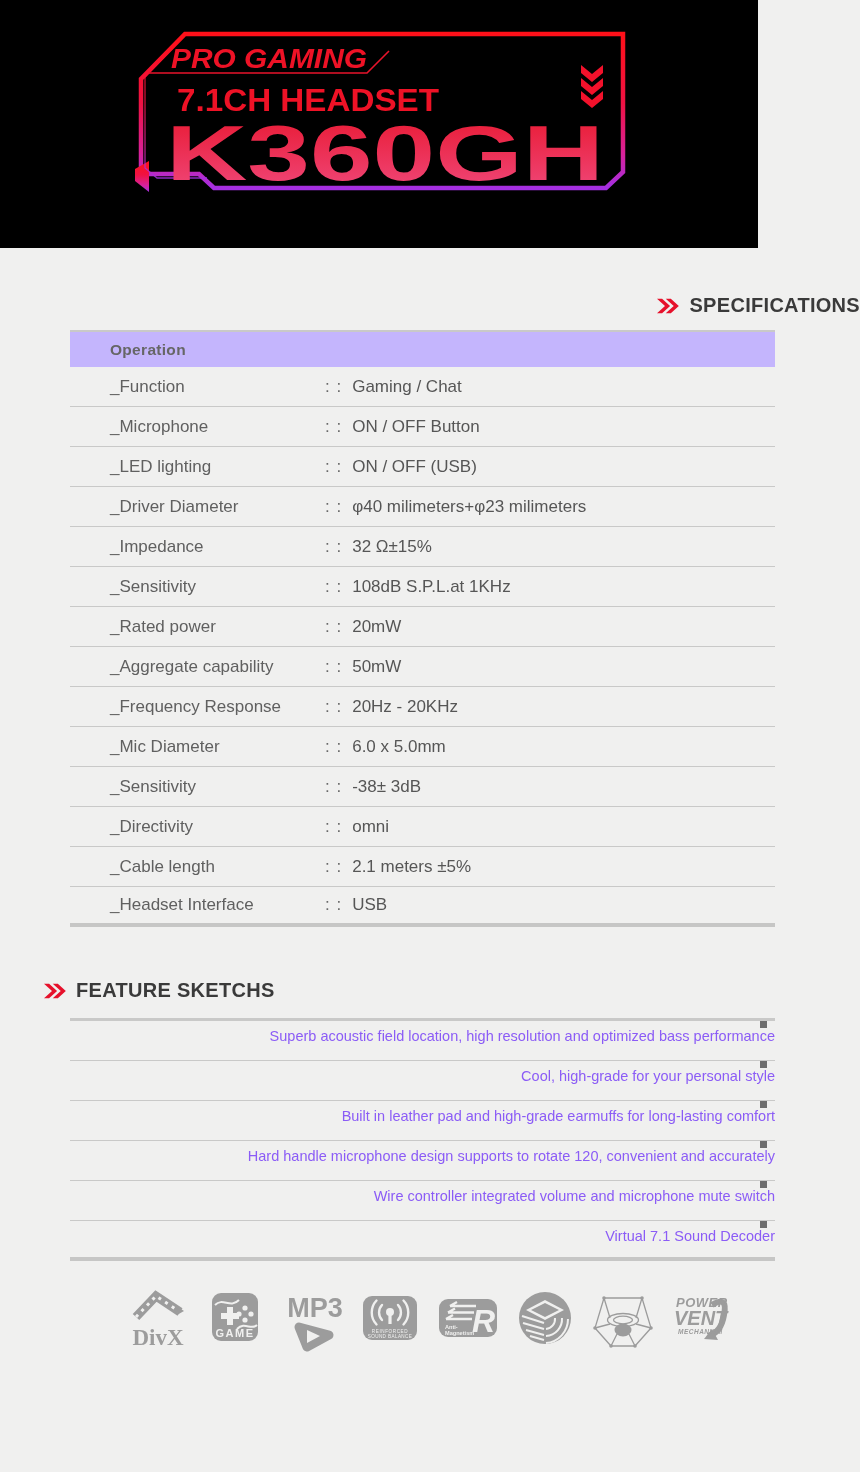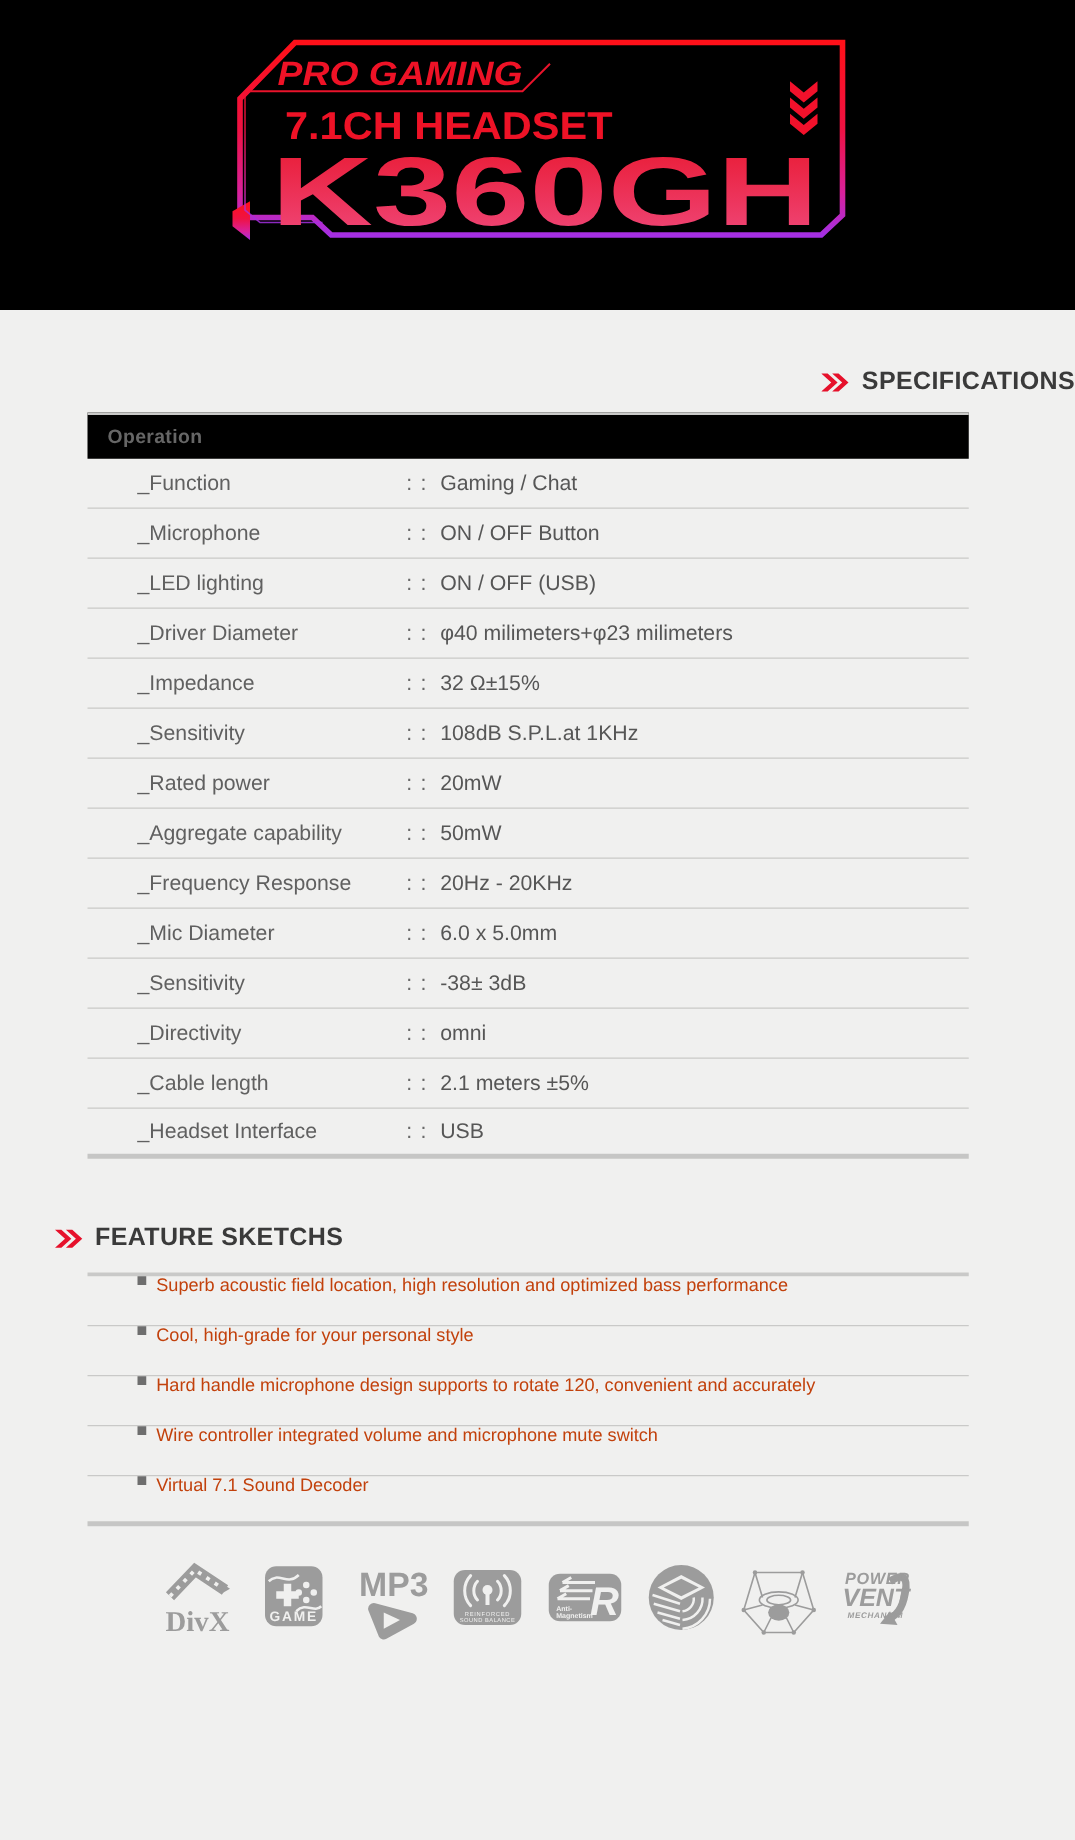--- a/index.html
+++ b/index.html
@@ -4,21 +4,21 @@
 <style>
   * { box-sizing: border-box; margin: 0; padding: 0; }
   html, body { background: #f0f0ef; }
   body {
     width: 860px;
     font-family: "Liberation Sans", sans-serif;
     color: #5a5a5a;
   }
   
   .banner {
-    width: 860px; height: 248px;
+    width: 758px; height: 248px;
     background: #000;
     display: flex; align-items: flex-start; justify-content: center;
   }
   .logo-svg { margin-top: 22px; }
 
   
   .section-head {
     display: flex; align-items: center;
     margin-left: 44px;
   }
@@ -26,48 +26,48 @@
   .section-head h2 {
     font-size: 20px; font-weight: bold; color: #3a3a3a;
     letter-spacing: 0.3px;
   }
   .spec-head { margin-top: 46px; margin-bottom: 13px; justify-content: flex-end; }
   .feat-head { margin-top: 52px; margin-bottom: 16px; }
 
   
   .spec-table { margin-left: 70px; width: 705px; }
   .sec-bar {
-    height: 37px; background: #000000;
+    height: 37px; background: #c4b5fd;
     border-top: 2px solid #c9c9c8;
     display: flex; align-items: center;
-    padding-left: 16px;
+    padding-left: 40px;
   }
   .sec-bar span {
     font-size: 15.5px; font-weight: bold; color: #666; letter-spacing: 0.3px;
   }
   .trow {
     height: 40px; display: flex; align-items: center;
     border-bottom: 1px solid #c9c9c8;
     font-size: 17px;
   }
   .trow:last-child { border-bottom: 4px solid #c6c6c5; }
   .tlabel { padding-left: 40px; width: 255px; color: #606060; }
   .tvalue { color: #565656; display: flex; align-items: center; }
   .pfx { font-style: normal; color: #6a6a6a; margin-right: 10px; letter-spacing: 1px; }
 
   
   .feat-list {
     margin-left: 70px; width: 705px;
     border-top: 3px solid #c9c9c8;
   }
   .fitem {
-    height: 40px; display: flex; align-items: flex-start;
+    height: 40px; display: flex; align-items: flex-end;
     border-bottom: 1px solid #c9c9c8;
     padding-left: 40px;
-    font-size: 14.5px; color: #c2410c;
+    font-size: 14.5px; color: #8b5cf6; flex-direction: column;
   }
   .fitem:last-child { border-bottom: 4px solid #c6c6c5; }
   .bullet {
     width: 7px; height: 7px; background: #6e6e6e;
     display: inline-block; margin-right: 8px; flex: 0 0 auto;
   }
 
   
   .icon-row {
     margin: 24px 0 12px 126px;
@@ -246,20 +246,24 @@
     <div class="fitem">
       <span class="bullet"></span>
       <span>Superb acoustic field location, high resolution and optimized bass performance</span>
     </div>
     <div class="fitem">
       <span class="bullet"></span>
       <span>Cool, high-grade for your personal style</span>
     </div>
     <div class="fitem">
       <span class="bullet"></span>
+      <span>Built in leather pad and high-grade earmuffs for long-lasting comfort</span>
+    </div>
+    <div class="fitem">
+      <span class="bullet"></span>
       <span>Hard handle microphone design supports to rotate 120, convenient and accurately</span>
     </div>
     <div class="fitem">
       <span class="bullet"></span>
       <span>Wire controller integrated volume and microphone mute switch</span>
     </div>
     <div class="fitem">
       <span class="bullet"></span>
       <span>Virtual 7.1 Sound Decoder</span>
     </div>

